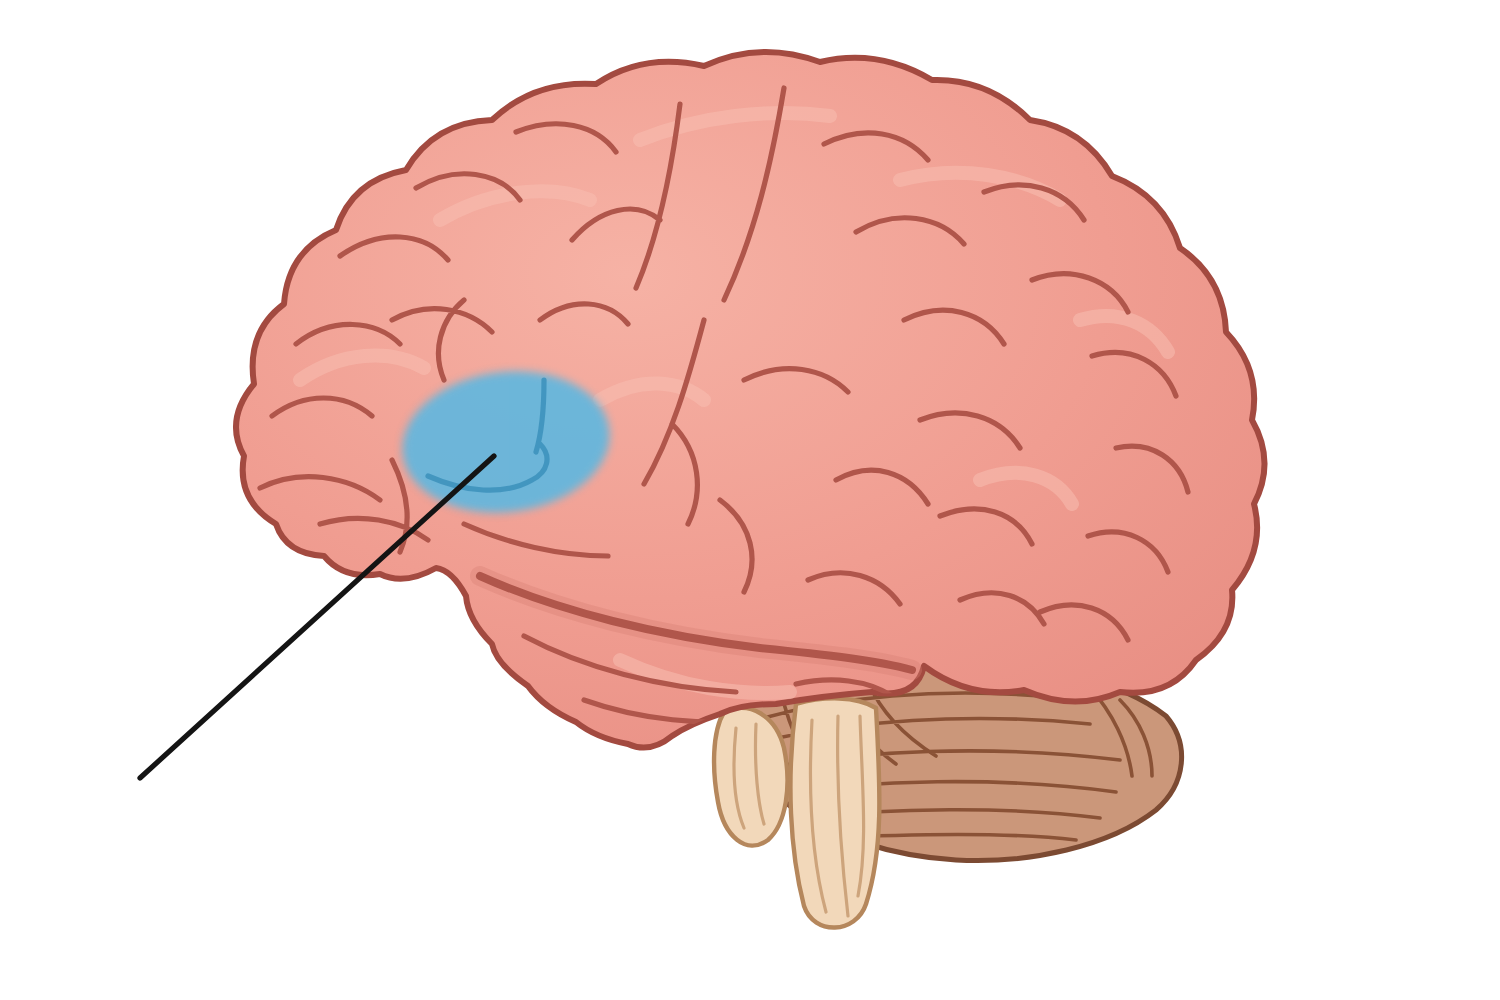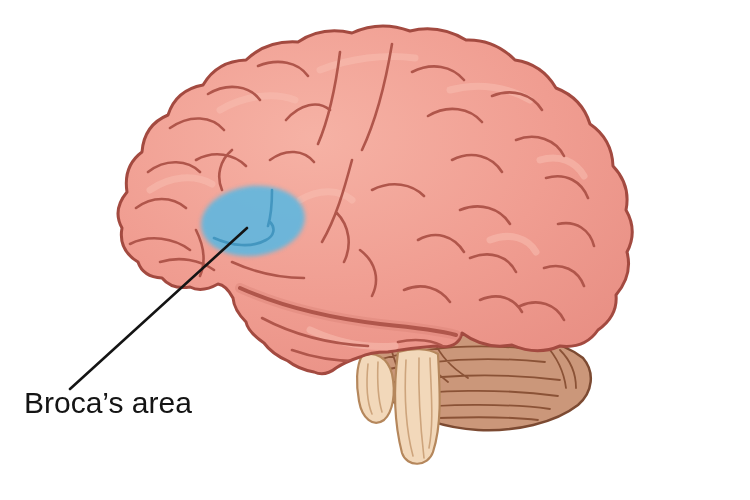--- a/index.html
+++ b/index.html
@@ -162,14 +162,13 @@
         <ellipse class="broca" cx="253" cy="221" rx="52" ry="35" transform="rotate(-7 253 221)" filter="url(#softEdge)"></ellipse>
         <path class="broca-sulci" d="
           M272,190 C272,204 271,216 268,226
           M214,238 C232,246 252,248 266,240 C274,236 276,228 270,222"></path>
       </g>
     </g>
 
     <line class="pointer" x1="247" y1="228" x2="70" y2="389"></line>
   </svg>
 
-  <div class="label">Broca’s area</div>
 </div>
 
 </body></html>

